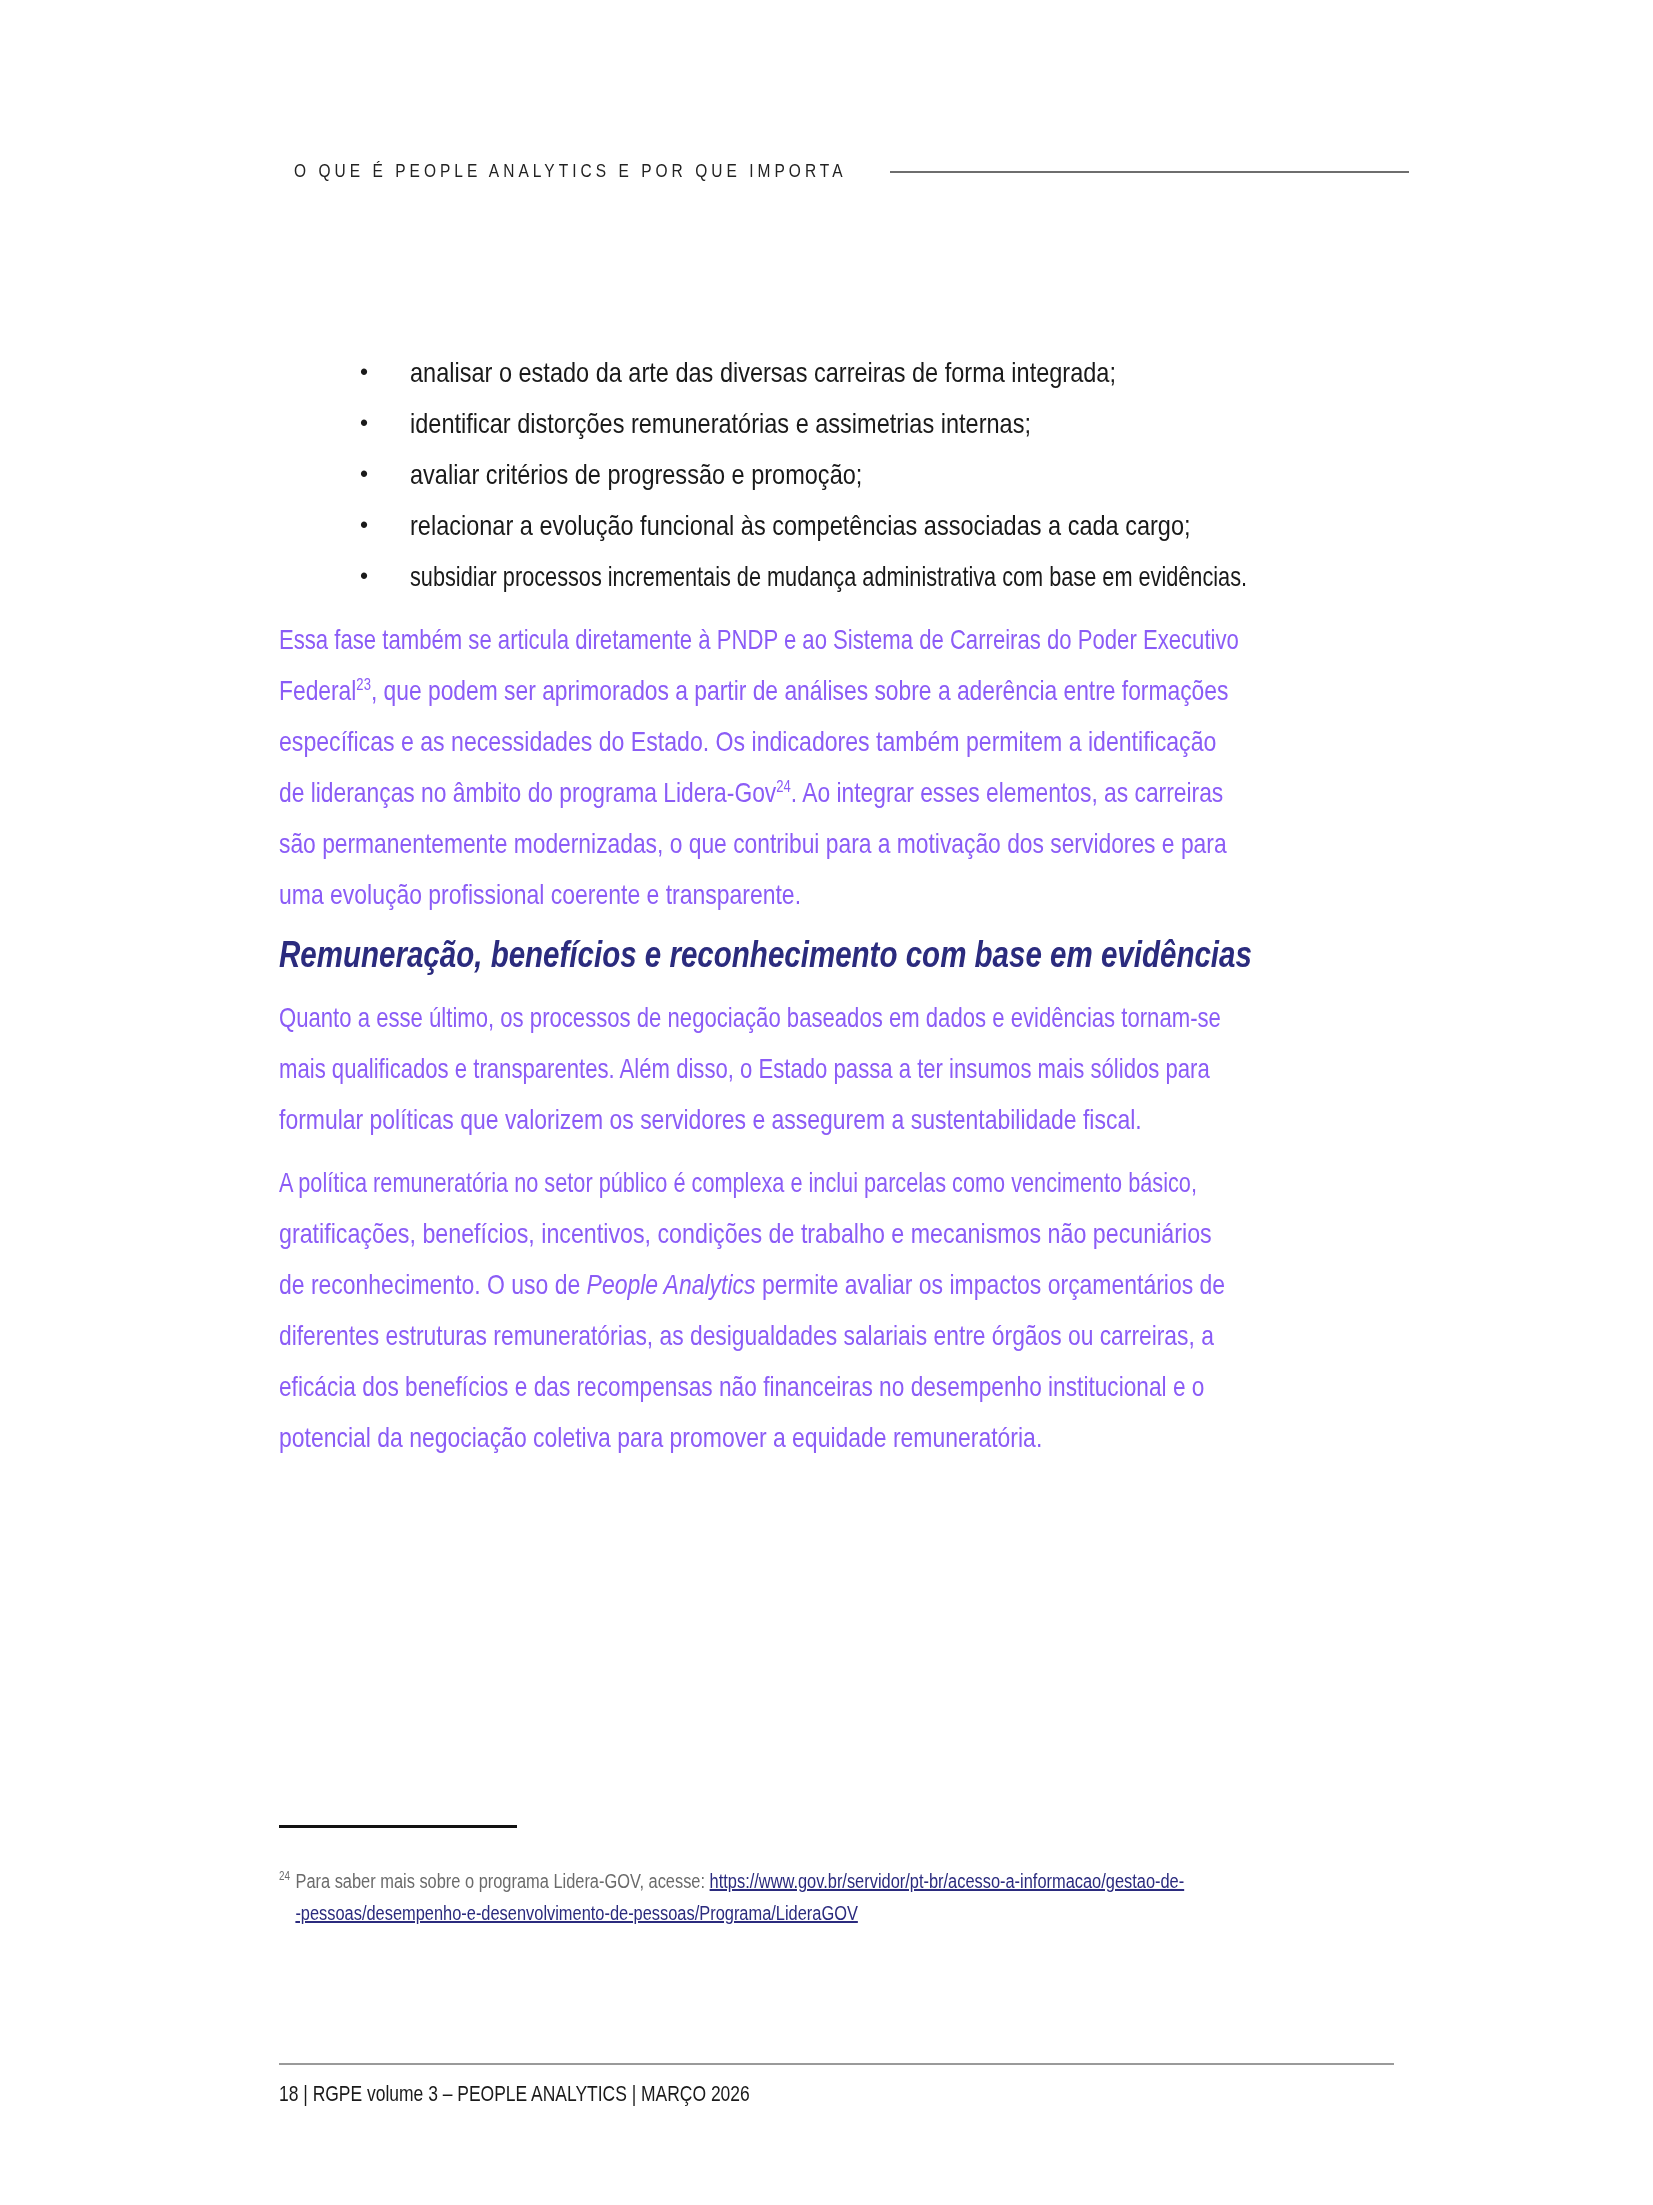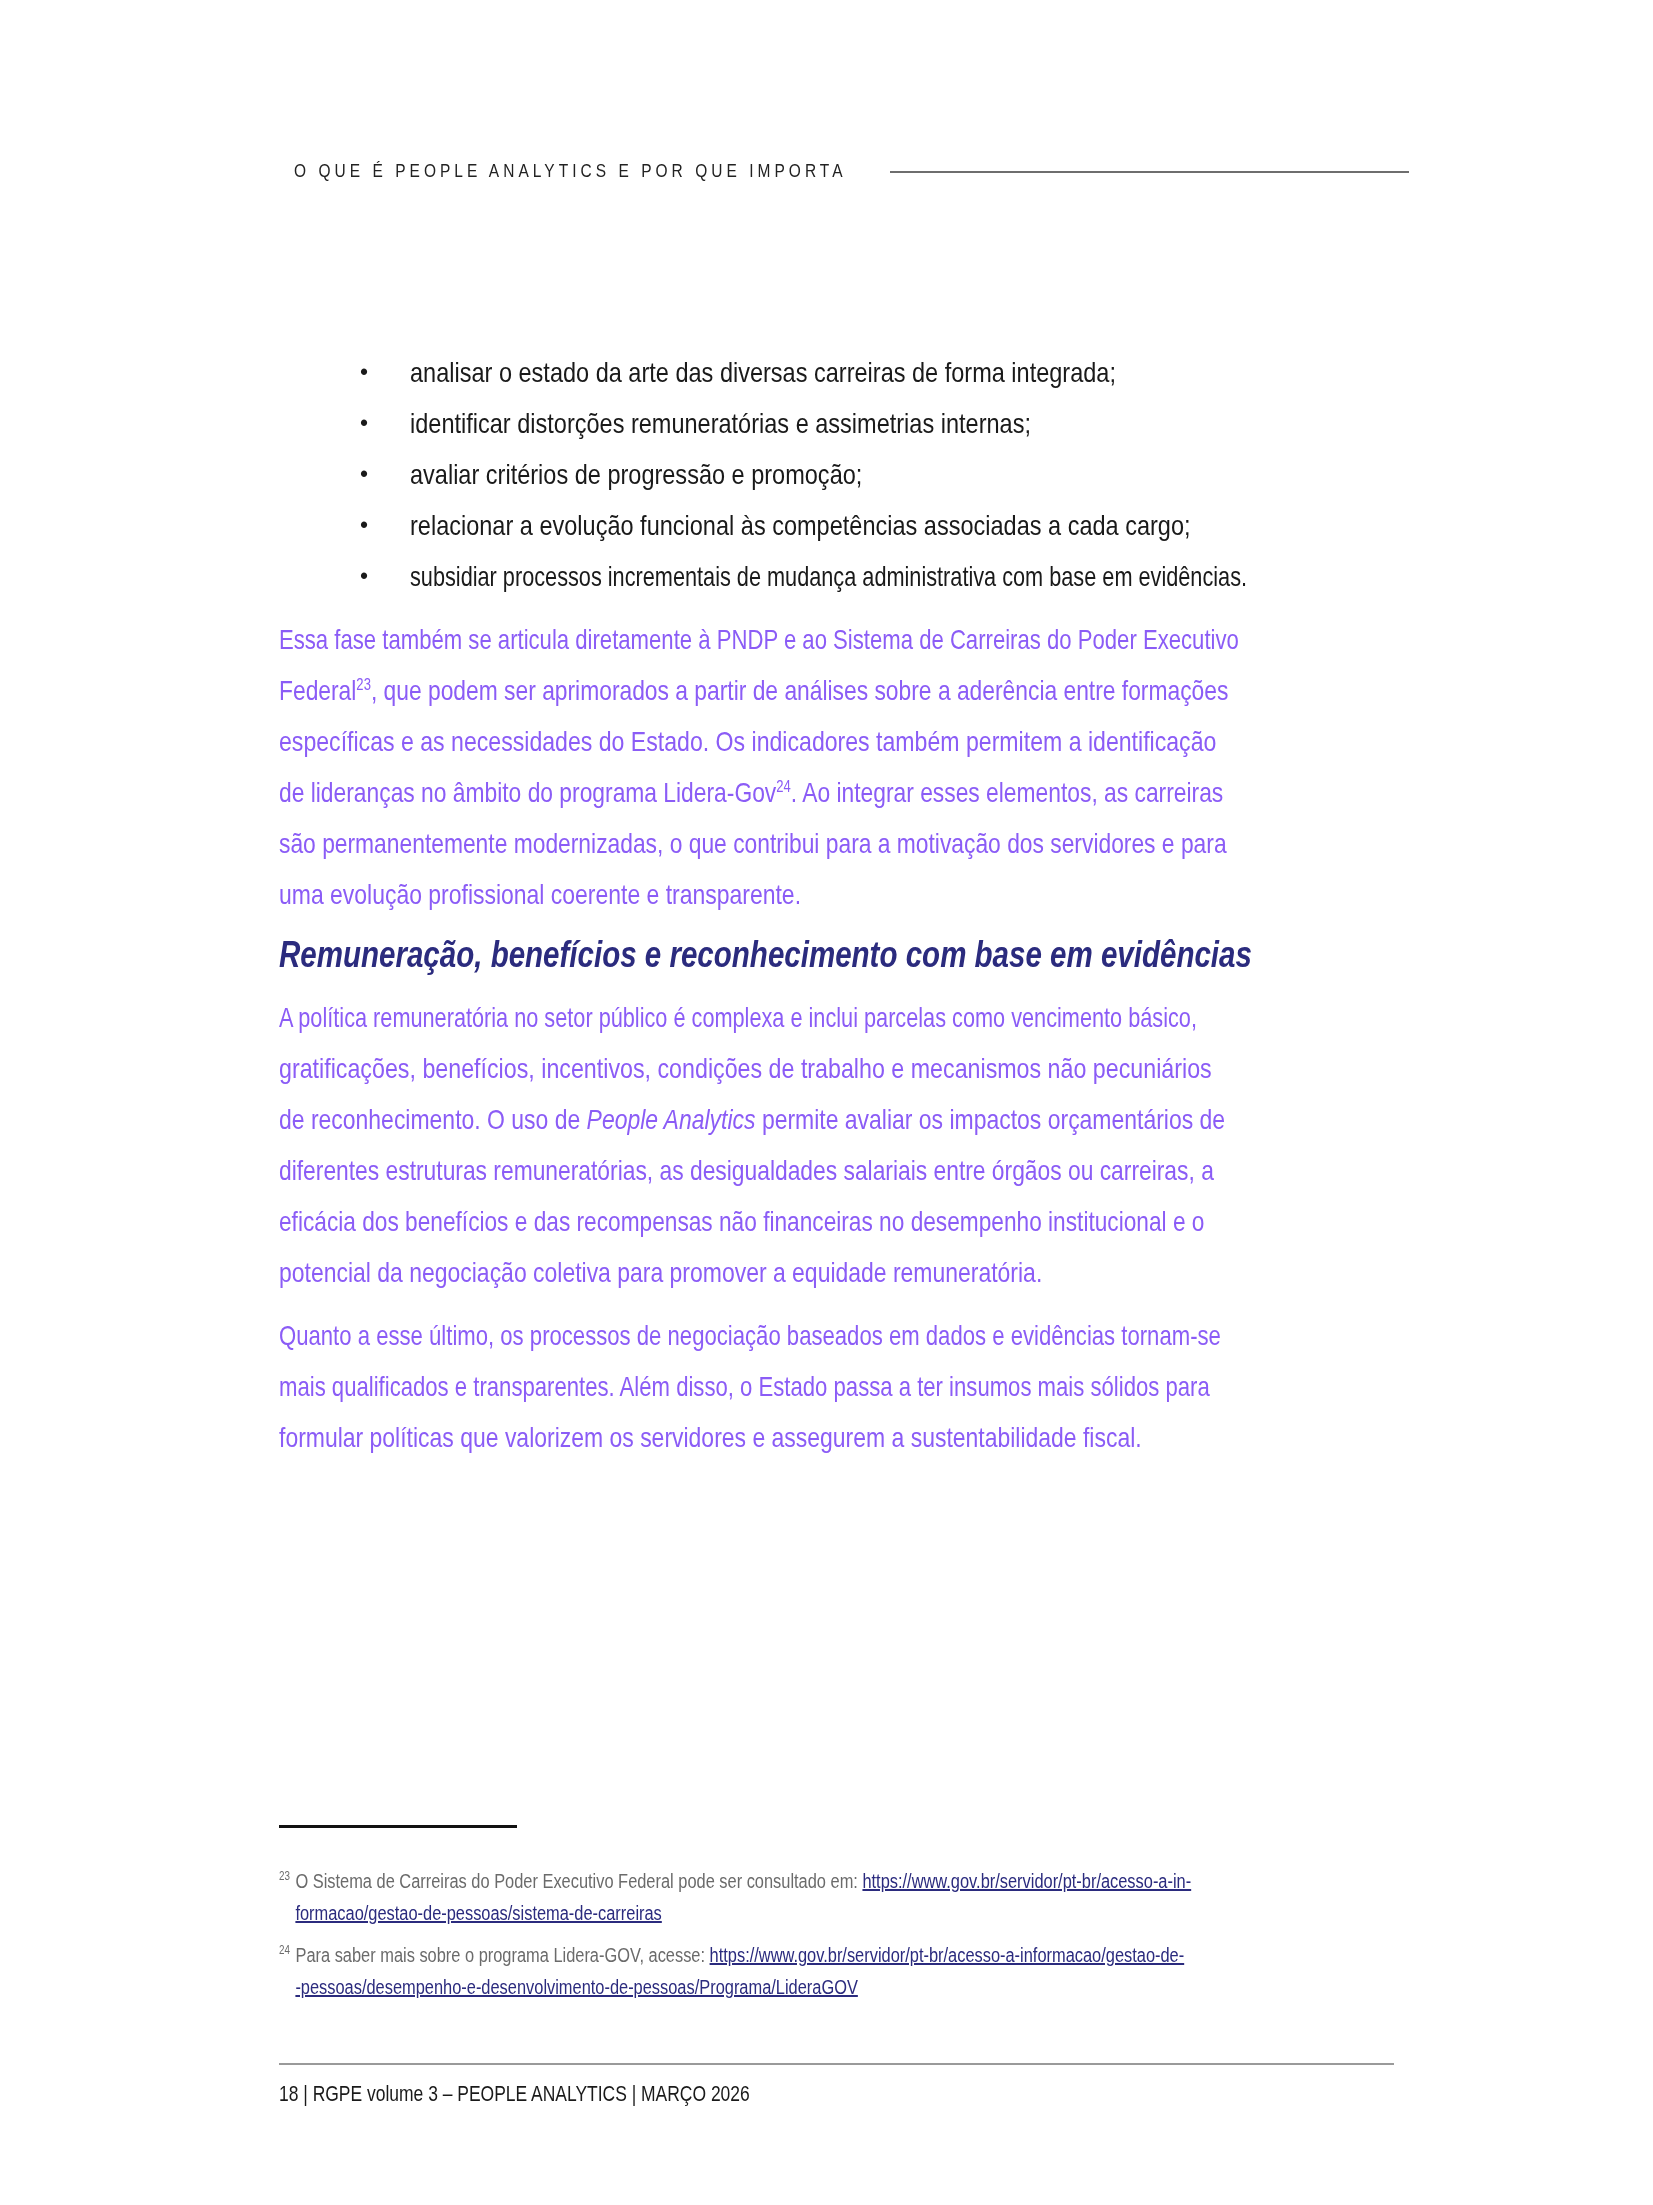--- a/index.html
+++ b/index.html
@@ -85,42 +85,38 @@
     <span class="line" style="transform:scaleX(0.815)">são permanentemente modernizadas, o que contribui para a motivação dos servidores e para</span>
     <span class="line" style="transform:scaleX(0.82)">uma evolução profissional coerente e transparente.</span>
   </div>
 
 
   <div class="subheading">
     <span class="line">Remuneração, benefícios e reconhecimento com base em evidências</span>
   </div>
 
   <div class="para">
+    <span class="line" style="transform:scaleX(0.79)">Quanto a esse último, os processos de negociação baseados em dados e evidências tornam-se</span>
+    <span class="line" style="transform:scaleX(0.79)">mais qualificados e transparentes. Além disso, o Estado passa a ter insumos mais sólidos para</span>
+    <span class="line" style="transform:scaleX(0.82)">formular políticas que valorizem os servidores e assegurem a sustentabilidade fiscal.</span>
+  </div>
+
+  <div class="para">
     <span class="line" style="transform:scaleX(0.775)">A política remuneratória no setor público é complexa e inclui parcelas como vencimento básico,</span>
     <span class="line" style="transform:scaleX(0.83)">gratificações, benefícios, incentivos, condições de trabalho e mecanismos não pecuniários</span>
     <span class="line" style="transform:scaleX(0.82)"><span>de reconhecimento. O uso de </span><em>People Analytics</em><span> permite avaliar os impactos orçamentários de</span></span>
     <span class="line" style="transform:scaleX(0.815)">diferentes estruturas remuneratórias, as desigualdades salariais entre órgãos ou carreiras, a</span>
     <span class="line" style="transform:scaleX(0.81)">eficácia dos benefícios e das recompensas não financeiras no desempenho institucional e o</span>
     <span class="line" style="transform:scaleX(0.82)">potencial da negociação coletiva para promover a equidade remuneratória.</span>
   </div>
-
-  <div class="para">
-    <span class="line" style="transform:scaleX(0.79)">Quanto a esse último, os processos de negociação baseados em dados e evidências tornam-se</span>
-    <span class="line" style="transform:scaleX(0.79)">mais qualificados e transparentes. Além disso, o Estado passa a ter insumos mais sólidos para</span>
-    <span class="line" style="transform:scaleX(0.82)">formular políticas que valorizem os servidores e assegurem a sustentabilidade fiscal.</span>
-  </div>
 </div>
 
 <div class="footnote-rule"></div>
 
 <div class="footnotes">
-  <div class="fn">
-    <span class="line" style="transform:scaleX(0.82)"><span class="num">23</span><span>O Sistema de Carreiras do Poder Executivo Federal pode ser consultado em: </span><a>https://www.gov.br/servidor/pt-br/acesso-a-in-</a></span>
-    <span class="line indent" style="transform:scaleX(0.82)"><a>formacao/gestao-de-pessoas/sistema-de-carreiras</a></span>
-  </div>
   <div class="fn">
     <span class="line" style="transform:scaleX(0.82)"><span class="num">24</span><span>Para saber mais sobre o programa Lidera-GOV, acesse: </span><a>https://www.gov.br/servidor/pt-br/acesso-a-informacao/gestao-de-</a></span>
     <span class="line indent" style="transform:scaleX(0.82)"><a>-pessoas/desempenho-e-desenvolvimento-de-pessoas/Programa/LideraGOV</a></span>
   </div>
 </div>
 
 <div class="footer-rule"></div>
 <div class="footer">18  |  RGPE volume 3 – PEOPLE ANALYTICS  |  MARÇO 2026</div>
 
 

